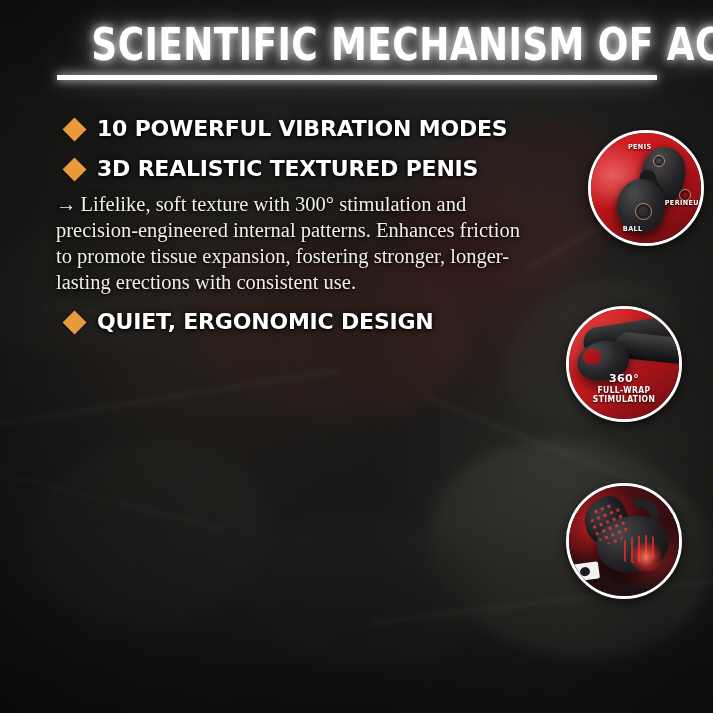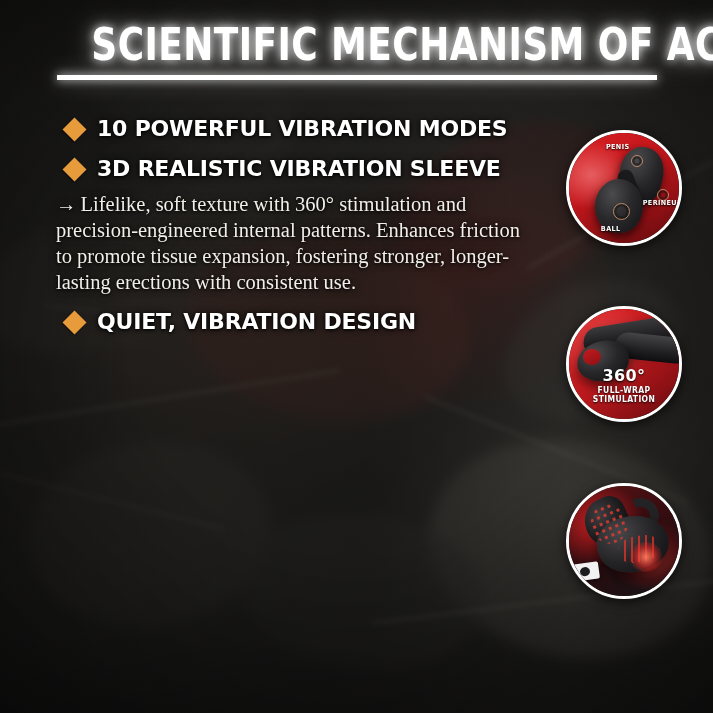--- a/index.html
+++ b/index.html
@@ -141,21 +141,21 @@
 
   .circle{
     position:absolute;
     width:116px; height:116px;
     border-radius:50%;
     border:3px solid #ffffff;
     overflow:hidden;
     box-shadow:0 3px 12px rgba(0,0,0,.7);
     pointer-events:auto;
   }
-  .c1{ left:566px; top:130px; }
+  .c1{ left:588px; top:130px; }
   .c2{ left:566px; top:306px; }
   .c3{ left:566px; top:483px; }
 
   .c-inner{ position:absolute; inset:0; }
 
   
   .c1 .c-inner{
     background:
       radial-gradient(ellipse 60% 50% at 20% 38%, rgba(255,150,150,.55) 0%, rgba(220,40,40,0) 62%),
       linear-gradient(150deg,#d81f22 0%,#c4171c 40%,#8d1014 75%,#5a0b0e 100%);
@@ -235,21 +235,21 @@
   .cap360{
     position:absolute; left:0; right:0; bottom:14px;
     text-align:center;
     color:#ffffff;
     font-family:"DejaVu Sans", sans-serif;
     font-weight:bold;
     line-height:1.22;
     letter-spacing:.4px;
     text-shadow:0 1px 2px rgba(0,0,0,.9);
   }
-  .cap360 .big{ display:block; font-size:16px; }
+  .cap360 .big{ display:block; font-size:11px; }
   .cap360 .sml{ display:block; font-size:8px; transform:scaleX(.95); }
 
   
   .c3 .c-inner{
     background:
       radial-gradient(ellipse 48% 42% at 72% 62%, rgba(255,70,60,.85) 0%, rgba(190,22,24,.25) 55%, rgba(80,10,12,0) 78%),
       radial-gradient(ellipse 60% 54% at 26% 34%, rgba(232,34,36,.80) 0%, rgba(120,14,16,0) 70%),
       linear-gradient(150deg,#5c1215 0%,#3a0d10 42%,#231013 70%,#171517 100%);
   }
   .c3 .d-body{
@@ -344,29 +344,29 @@
     <div class="feature">
       <div class="f-head">
         <span class="bullet"></span>
         <span class="f-title">10 POWERFUL VIBRATION MODES</span>
       </div>
     </div>
 
     <div class="feature">
       <div class="f-head">
         <span class="bullet"></span>
-        <span class="f-title">3D REALISTIC VIBRATION SLEEVE</span>
-      </div>
-      <div class="f-body"><span class="arrow">→</span><span>Lifelike, soft texture with 360° stimulation and precision-engineered internal patterns. Enhances friction to promote tissue expansion, fostering stronger, longer-lasting erections with consistent use.</span></div>
+        <span class="f-title">3D REALISTIC TEXTURED PENIS</span>
+      </div>
+      <div class="f-body"><span class="arrow">→</span><span>Lifelike, soft texture with 300° stimulation and precision-engineered internal patterns. Enhances friction to promote tissue expansion, fostering stronger, longer-lasting erections with consistent use.</span></div>
     </div>
 
     <div class="feature">
       <div class="f-head">
         <span class="bullet"></span>
-        <span class="f-title">QUIET, VIBRATION DESIGN</span>
+        <span class="f-title">QUIET, ERGONOMIC DESIGN</span>
       </div>
     </div>
 
   </div>
 
   <div class="circles">
 
     <div class="circle c1">
       <div class="c-inner">
         <span class="dev-arm"></span>

